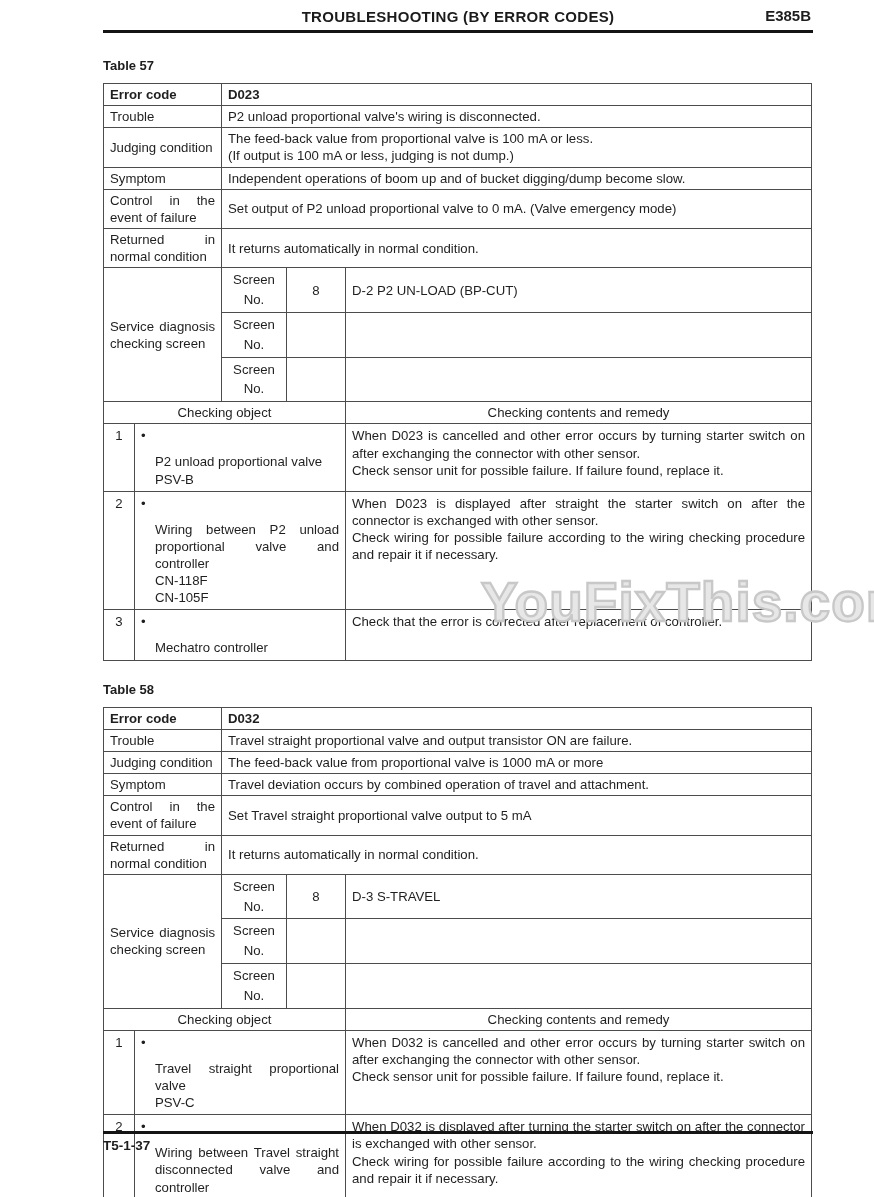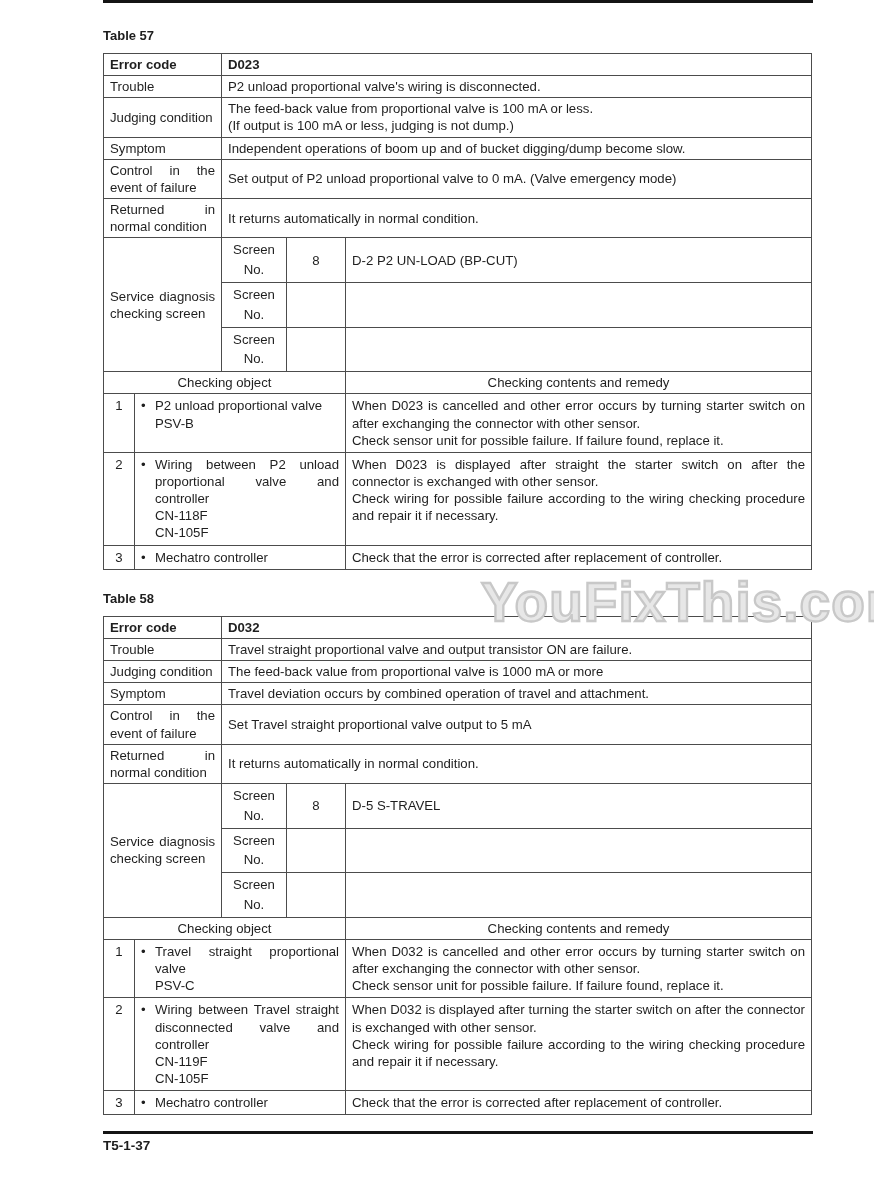--- a/index.html
+++ b/index.html
@@ -38,21 +38,21 @@
   td.lbl { text-align: justify; padding-left: 5px; padding-right: 9px; }
   tr.r20 td { height: 21px; }
   tr.scr-row { height: 40px; }
   td.scr-label { line-height: 1.5; padding-left: 5px; text-align: center; }
   td.no-cell { text-align: center; }
   tr.chk-hdr td { text-align: center; height: 21px; }
   tr.chk-row td { vertical-align: top; padding-top: 3px; padding-bottom: 3px; }
   td.num { text-align: center; }
   .obj-first { display: flex; }
   .obj-first .b { width: 14px; flex: none; }
-  .obj-first .t { flex: 1; text-align: justify; }
+  .obj-first .t { flex: 1; text-align: justify; margin-top: 26px; }
   .obj-extra { margin-left: 14px; }
   td.rem p { margin: 0; text-align: justify; }
   .bold { font-weight: bold; }
   .hide-empty:empty { display: none; }
 
   
   .wm {
     position: absolute; left: 481px; top: 570px;
     font-size: 55px; font-weight: bold; letter-spacing: 1px;
     white-space: nowrap; z-index: 5; pointer-events: none;
@@ -63,20 +63,24 @@
 
   
   .footer { position: absolute; left: 103px; top: 1131px; width: 710px; }
   .footer .pg { text-align: left; font-weight: bold; font-size: 13.5px; margin-top: 4px; }
 </style>
 </head>
 <body>
 
 <div class="content">
 
+  <div class="hdr">
+    <div class="hdr-title">TROUBLESHOOTING (BY ERROR CODES)</div>
+    <div class="hdr-code">E385B</div>
+  </div>
   <div class="rule"></div>
 
   <div class="tbl-caption cap1">Table 57</div>
 
   <table class="err">
     <colgroup>
       <col style="width:31px">
         <col style="width:87px">
         <col style="width:65px">
         <col style="width:59px">
@@ -221,21 +225,21 @@
       <td colspan="2" class="lbl">Returned in normal condition</td>
       <td colspan="3">It returns automatically in normal condition.</td>
     </tr>
     <tr class="scr-row">
       <td colspan="2" rowspan="3" class="lbl">Service diagnosis checking screen</td>
       <td class="scr-label">
         <div>Screen</div>
         <div>No.</div>
       </td>
       <td class="no-cell">8</td>
-      <td>D-5 S-TRAVEL</td>
+      <td>D-3 S-TRAVEL</td>
     </tr>
     <tr class="scr-row">
       <td class="scr-label">
         <div>Screen</div>
         <div>No.</div>
       </td>
       <td class="no-cell"></td>
       <td></td>
     </tr>
     <tr class="scr-row">

